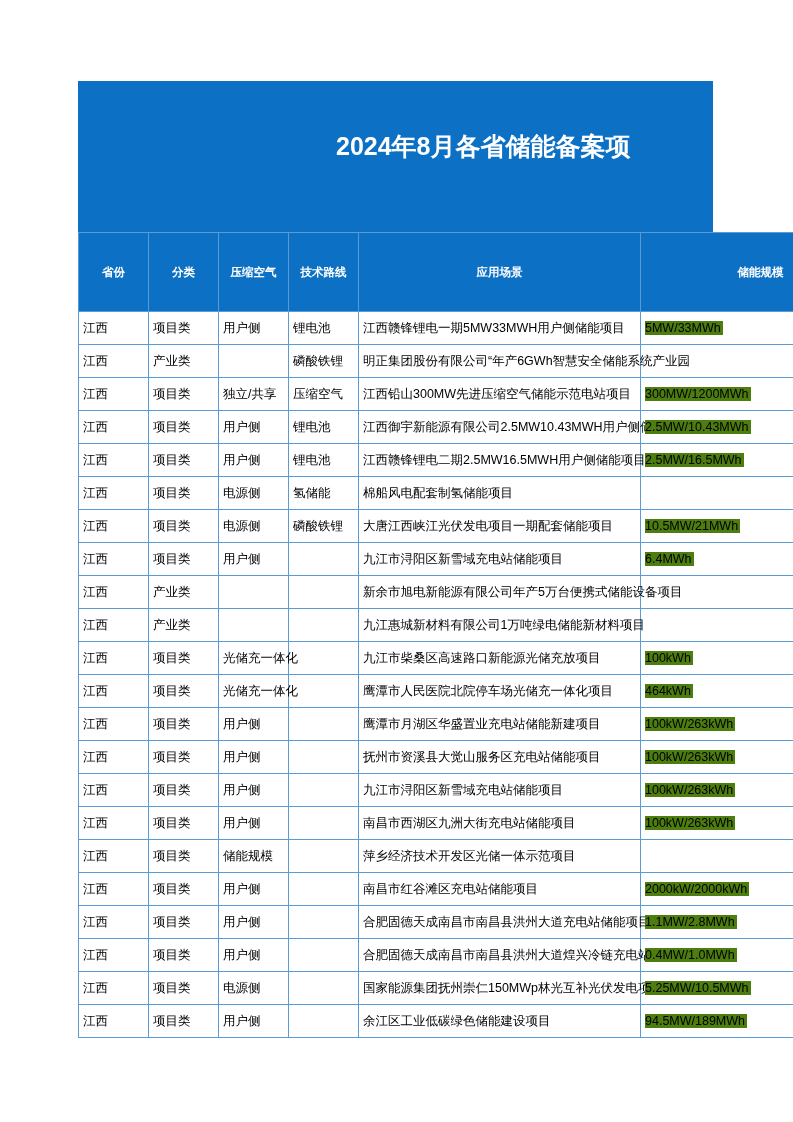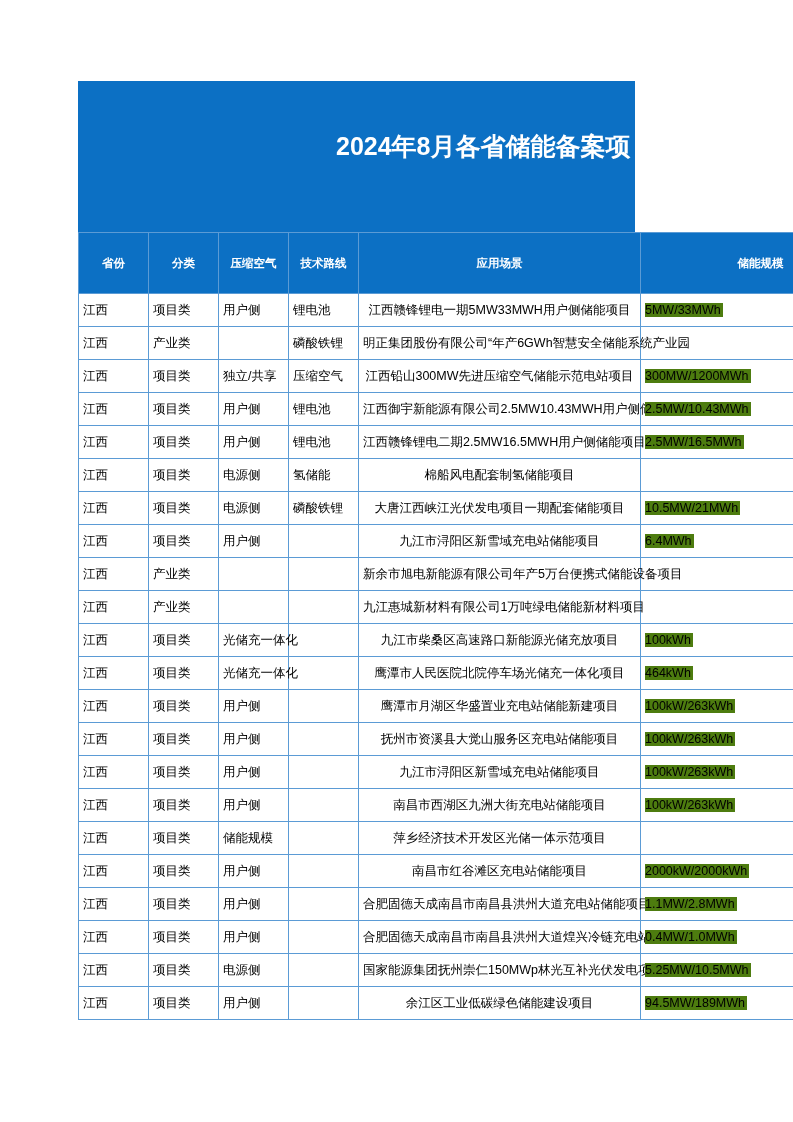--- a/index.html
+++ b/index.html
@@ -19,21 +19,21 @@
   #sheet {
     position: absolute;
     left: 78px;
     top: 81px;
     width: 715px;          
     overflow: hidden;
   }
 
   
   #title-banner {
-    width: 557px;          
+    width: 635px;          
     height: 151px;         
     background: #0C70C4;
     position: relative;
     overflow: hidden;
     box-sizing: border-box;
   }
   #title-text {
     position: absolute;
     left: 258px;
     top: 50px;
@@ -57,21 +57,21 @@
   table.grid col.c-scenario { width: 70px; }
   table.grid col.c-tech     { width: 70px; }
   table.grid col.c-name     { width: 282px; }
   table.grid col.c-scale    { width: 240px; }
 
   table.grid th {
     background: #0C70C4;
     color: #ffffff;
     font-size: 11.5px;
     font-weight: bold;
-    height: 61px;
+    height: 79px;
     border: 1px solid #5B9BD5;
     text-align: center;
     vertical-align: middle;
     padding: 0 2px;
     box-sizing: border-box;
     white-space: nowrap;
   }
 
   table.grid td {
     height: 33px;
@@ -86,21 +86,21 @@
     box-sizing: border-box;
     background: #ffffff;
   }
 
   
   table.grid td.name-cell {
     position: relative;
   }
   table.grid td.name-cell > span {
     display: inline-block;
-    text-align: center;
+    text-align: left;
     width: 100%;
     white-space: nowrap;
   }
   table.grid td.scale-cell {
     position: relative;
     background: transparent;
   }
   table.grid td.scale-cell > span {
     position: relative;
     z-index: 2;

